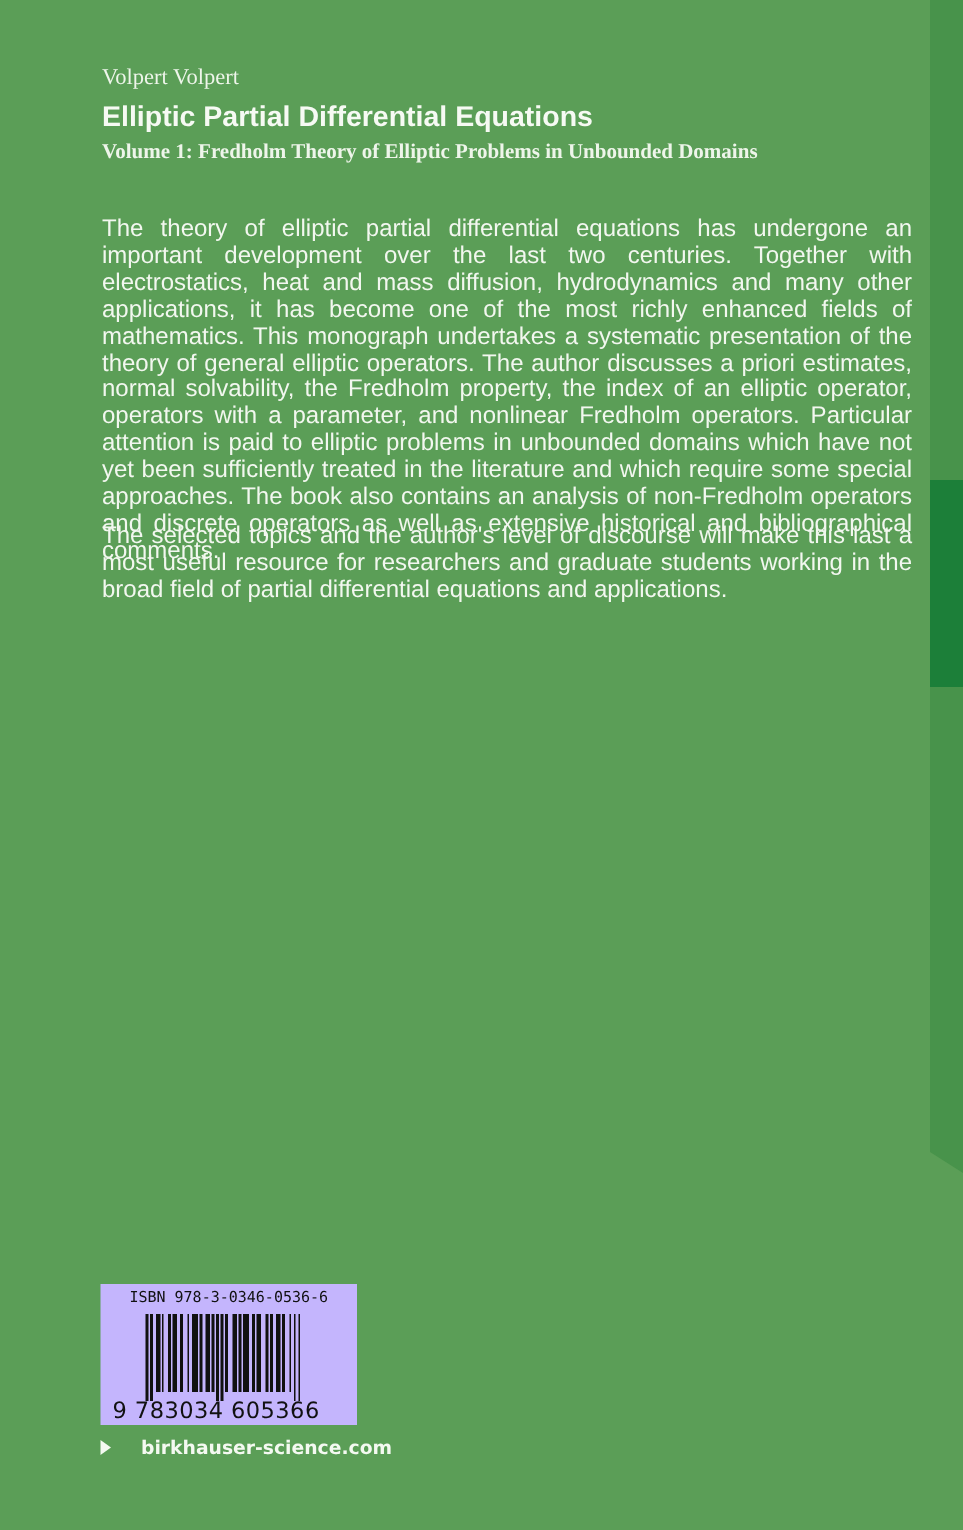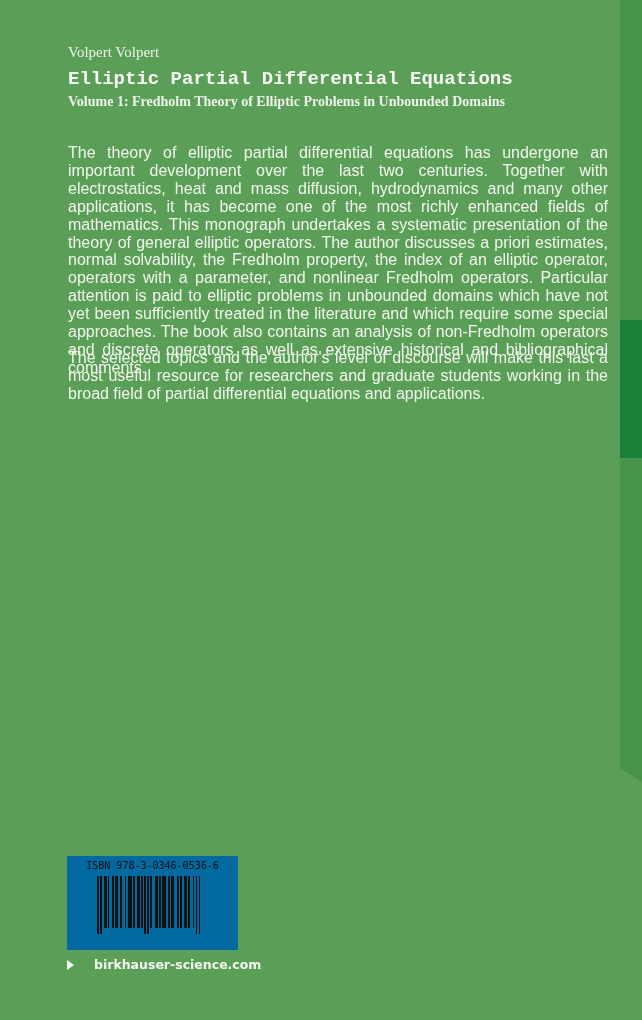--- a/index.html
+++ b/index.html
@@ -17,36 +17,36 @@
   .tab {
     position: absolute; left: 620px; top: 320px; width: 22px; height: 138px;
     background: #1c7f39;
   }
   .author {
     position: absolute; left: 68px; top: 44px;
     font-family: "Liberation Serif", serif; font-size: 15px; color: #eef5ea;
   }
   .title {
     position: absolute; left: 68px; top: 68px;
-    font-family: Liberation Mono, monospace; font-size: 19px; font-weight: bold; color: #f6faf3;
+    font-family: Liberation Sans, sans-serif; font-size: 19px; font-weight: bold; color: #f6faf3;
   }
   .subtitle {
     position: absolute; left: 68px; top: 94px;
     font-family: "Liberation Serif", serif; font-size: 14px; color: #eef5ea; font-weight: bold;
   }
   .blurb {
     position: absolute; left: 68px; width: 540px;
     font-family: Liberation Sans, sans-serif; font-size: 16px; line-height: 17.9px;
     text-align: justify; color: #f2f7ef; margin: 0;
   }
   .p1 { top: 144px; }
   .p2 { top: 349px; }
   .barcode-box {
     position: absolute; left: 67px; top: 856px; width: 171px; height: 94px;
-    background: #0369a1;
+    background: #c4b5fd;
   }
   .isbn-text {
     position: absolute; left: 0; right: 0; top: 4px; text-align: center;
     font-family: "DejaVu Sans Mono", "Liberation Mono", monospace; font-size: 10px; color: #111;
   }
   .bars {
     position: absolute; left: 30px; top: 20px; width: 128px; height: 58px; display: flex; align-items: flex-start;
   }
   .bar { height: 52px; background: #111; }
   .bar.guard { height: 58px; }
@@ -129,18 +129,19 @@
       <div class="bar" style="width:3px"></div>
       <div class="gap" style="width:1.5px"></div>
       <div class="bar" style="width:1.5px"></div>
     <div class="gap" style="width:3px"></div>
       <div class="bar" style="width:1.5px"></div>
       <div class="gap" style="width:1.5px"></div>
       <div class="bar guard" style="width:1.5px"></div>
     <div class="gap" style="width:1.5px"></div>
       <div class="bar guard" style="width:1.5px"></div>
   </div>
+  <div class="ean-text">9 783034 605366</div>
 </div>
 
 <div class="website">
   <span class="arrow"></span>
   <span>birkhauser-science.com</span>
 </div>
 
 </body></html>

